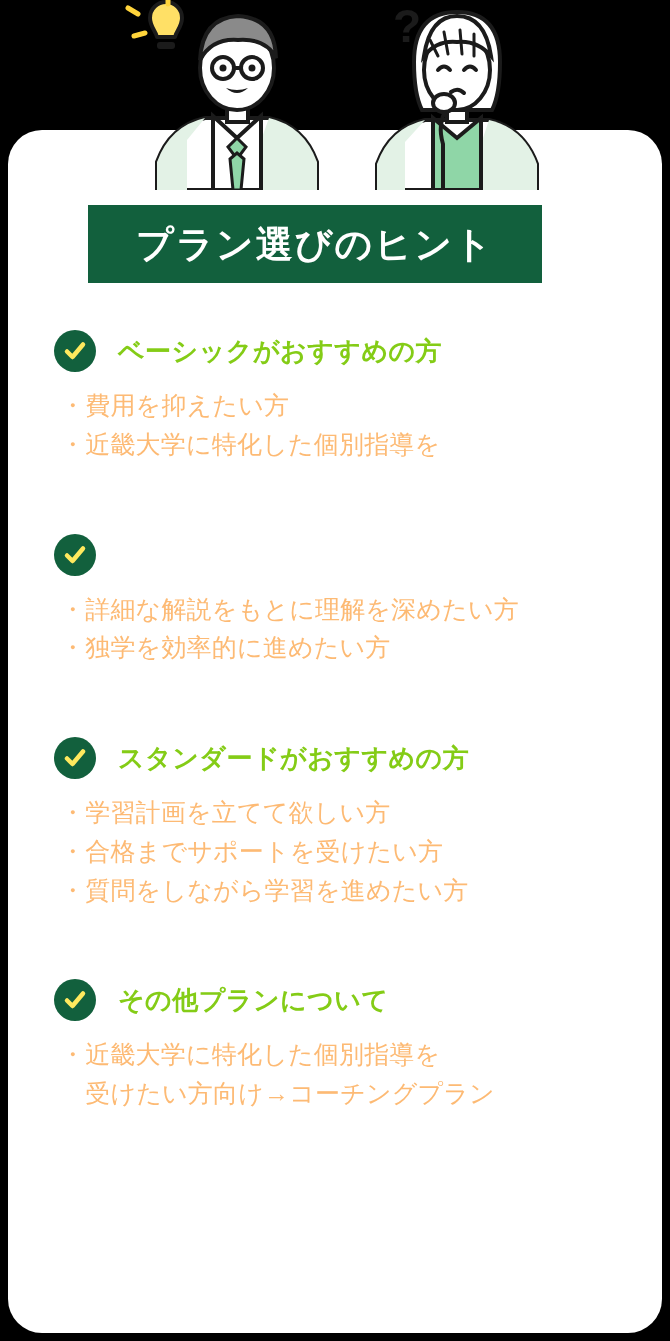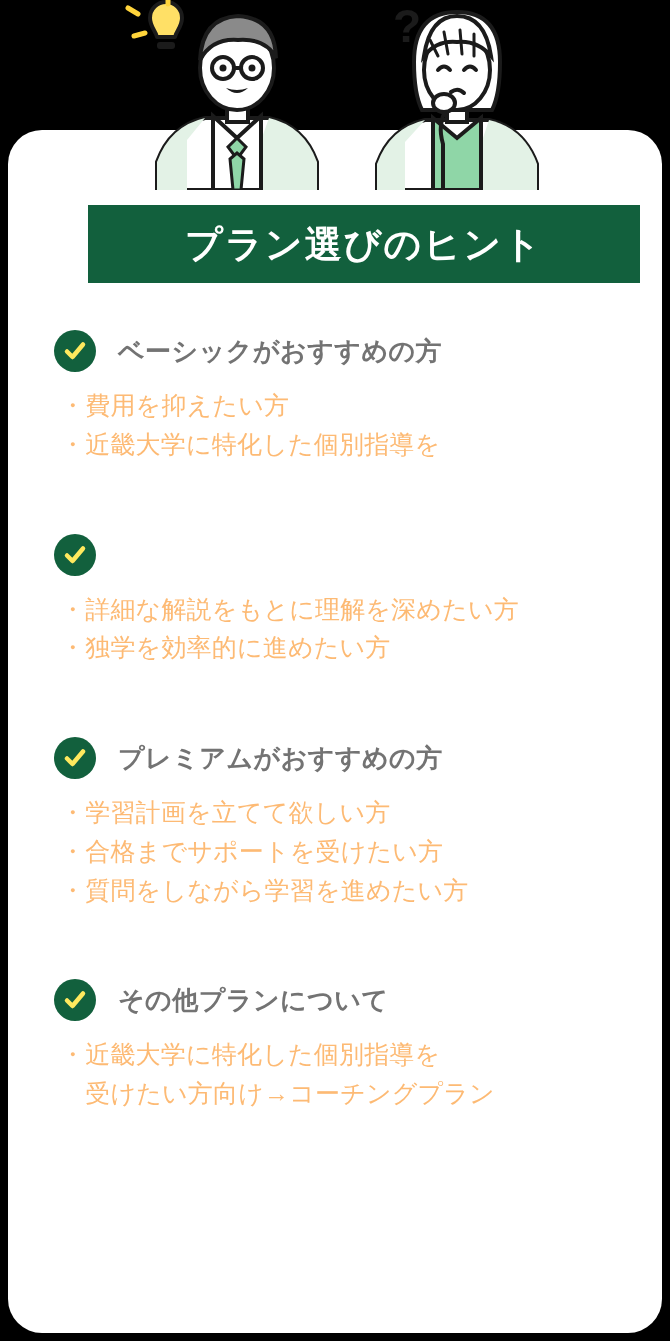--- a/index.html
+++ b/index.html
@@ -42,21 +42,21 @@
     border-radius: 34px;
     z-index: 1;
     box-sizing: border-box;
   }
 
   
   .title-banner {
     position: absolute;
     top: 205px;
     left: 88px;
-    width: 552px;
+    width: 454px;
     height: 78px;
     background: #12603d;
     display: flex;
     align-items: center;
     justify-content: center;
     z-index: 4;
   }
   .title-banner .title-text {
     color: #ffffff;
     font-size: 37px;
@@ -91,21 +91,21 @@
     border-radius: 50%;
     background: #12603d;
     display: inline-flex;
     align-items: center;
     justify-content: center;
     flex: 0 0 auto;
     margin-right: 22px;
   }
   .check-badge svg { display: block; }
   .sec-title {
-    color: #737373;
+    color: #84cc16;
     font-size: 26px;
     font-weight: bold;
     letter-spacing: 0.5px;
     line-height: 1.1;
   }
 
   .bullets {
     list-style: none;
     margin: 0;
     padding: 0 0 0 6px;
@@ -230,21 +230,21 @@
       </ul>
     </div>
 
     <div class="section sec-premium">
       <div class="sec-head">
         <span class="check-badge">
           <svg width="24" height="24" viewBox="0 0 24 24">
               <path d="M4 12.5 L9.5 18 L20 5.5" fill="none" stroke="#ffe95e" stroke-width="4.5" stroke-linecap="round" stroke-linejoin="round"></path>
             </svg>
         </span>
-        <span class="sec-title">プレミアムがおすすめの方</span>
+        <span class="sec-title">スタンダードがおすすめの方</span>
       </div>
       <ul class="bullets">
         <li>・学習計画を立てて欲しい方</li>
         <li>・合格までサポートを受けたい方</li>
         <li>・質問をしながら学習を進めたい方</li>
       </ul>
     </div>
 
     <div class="section sec-other">
       <div class="sec-head">

